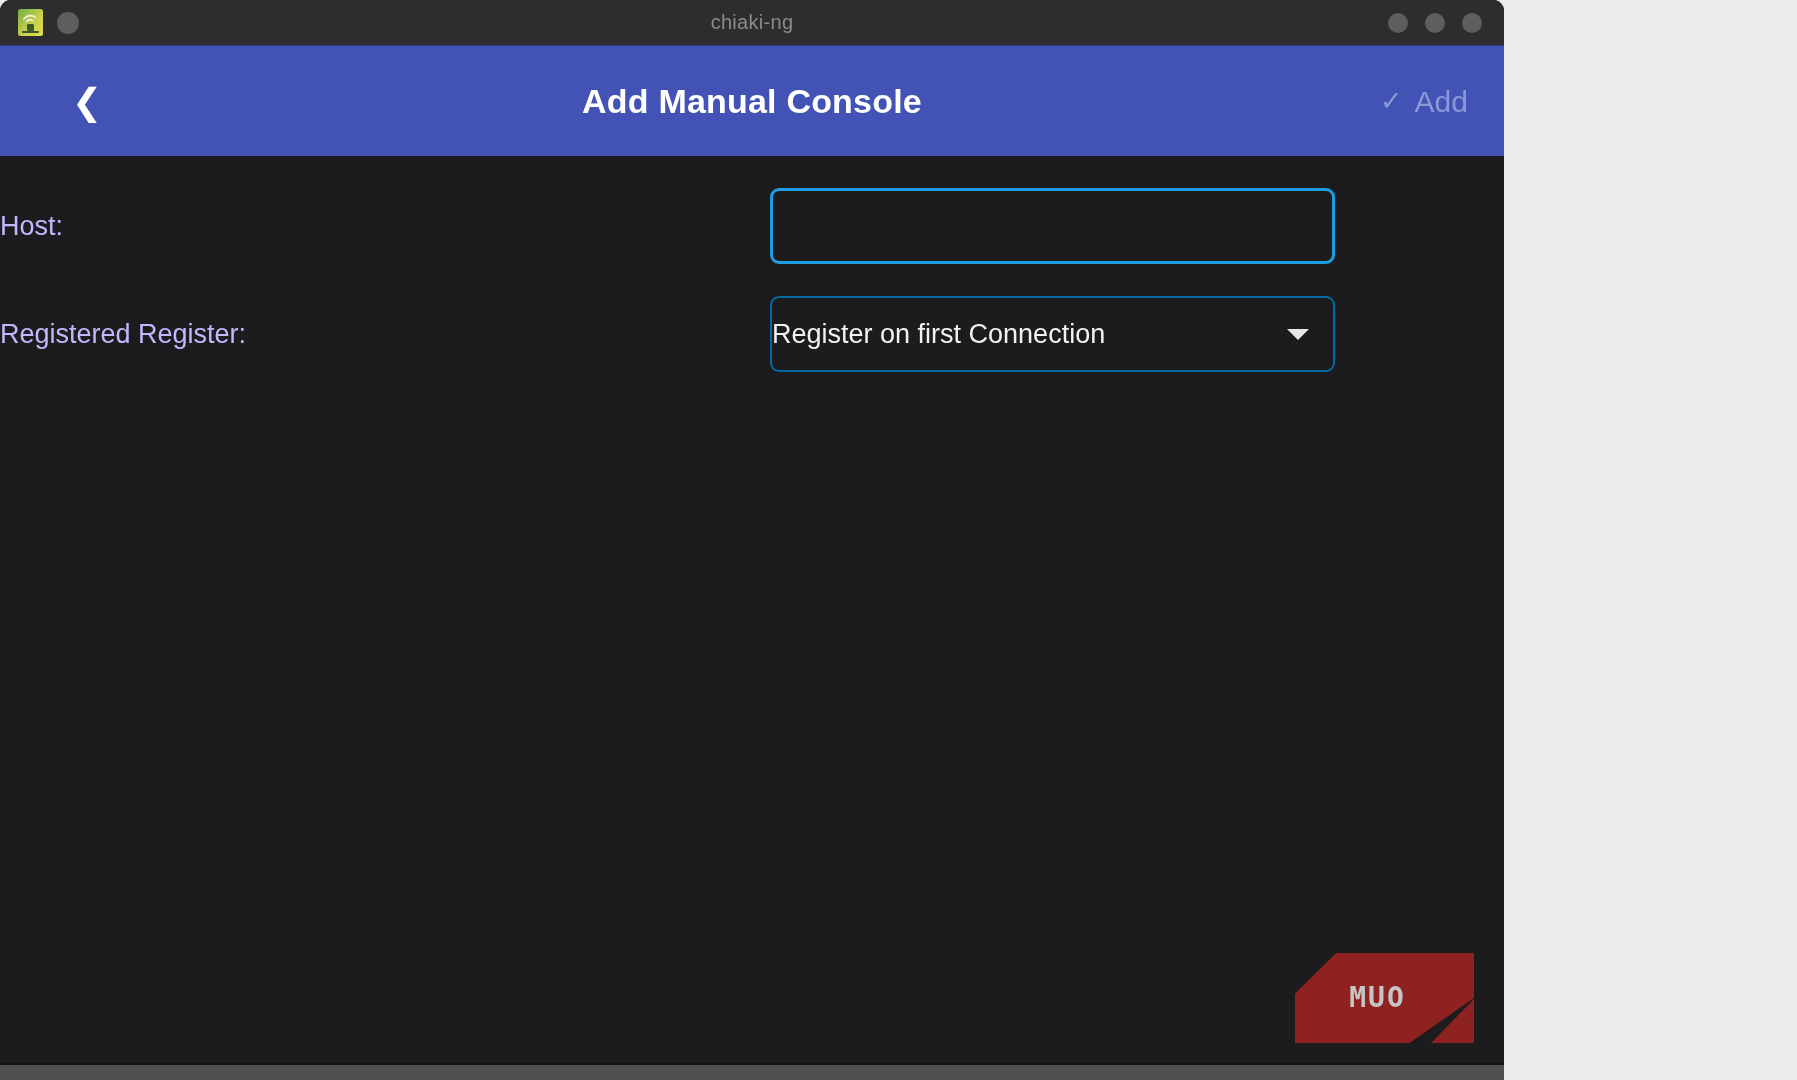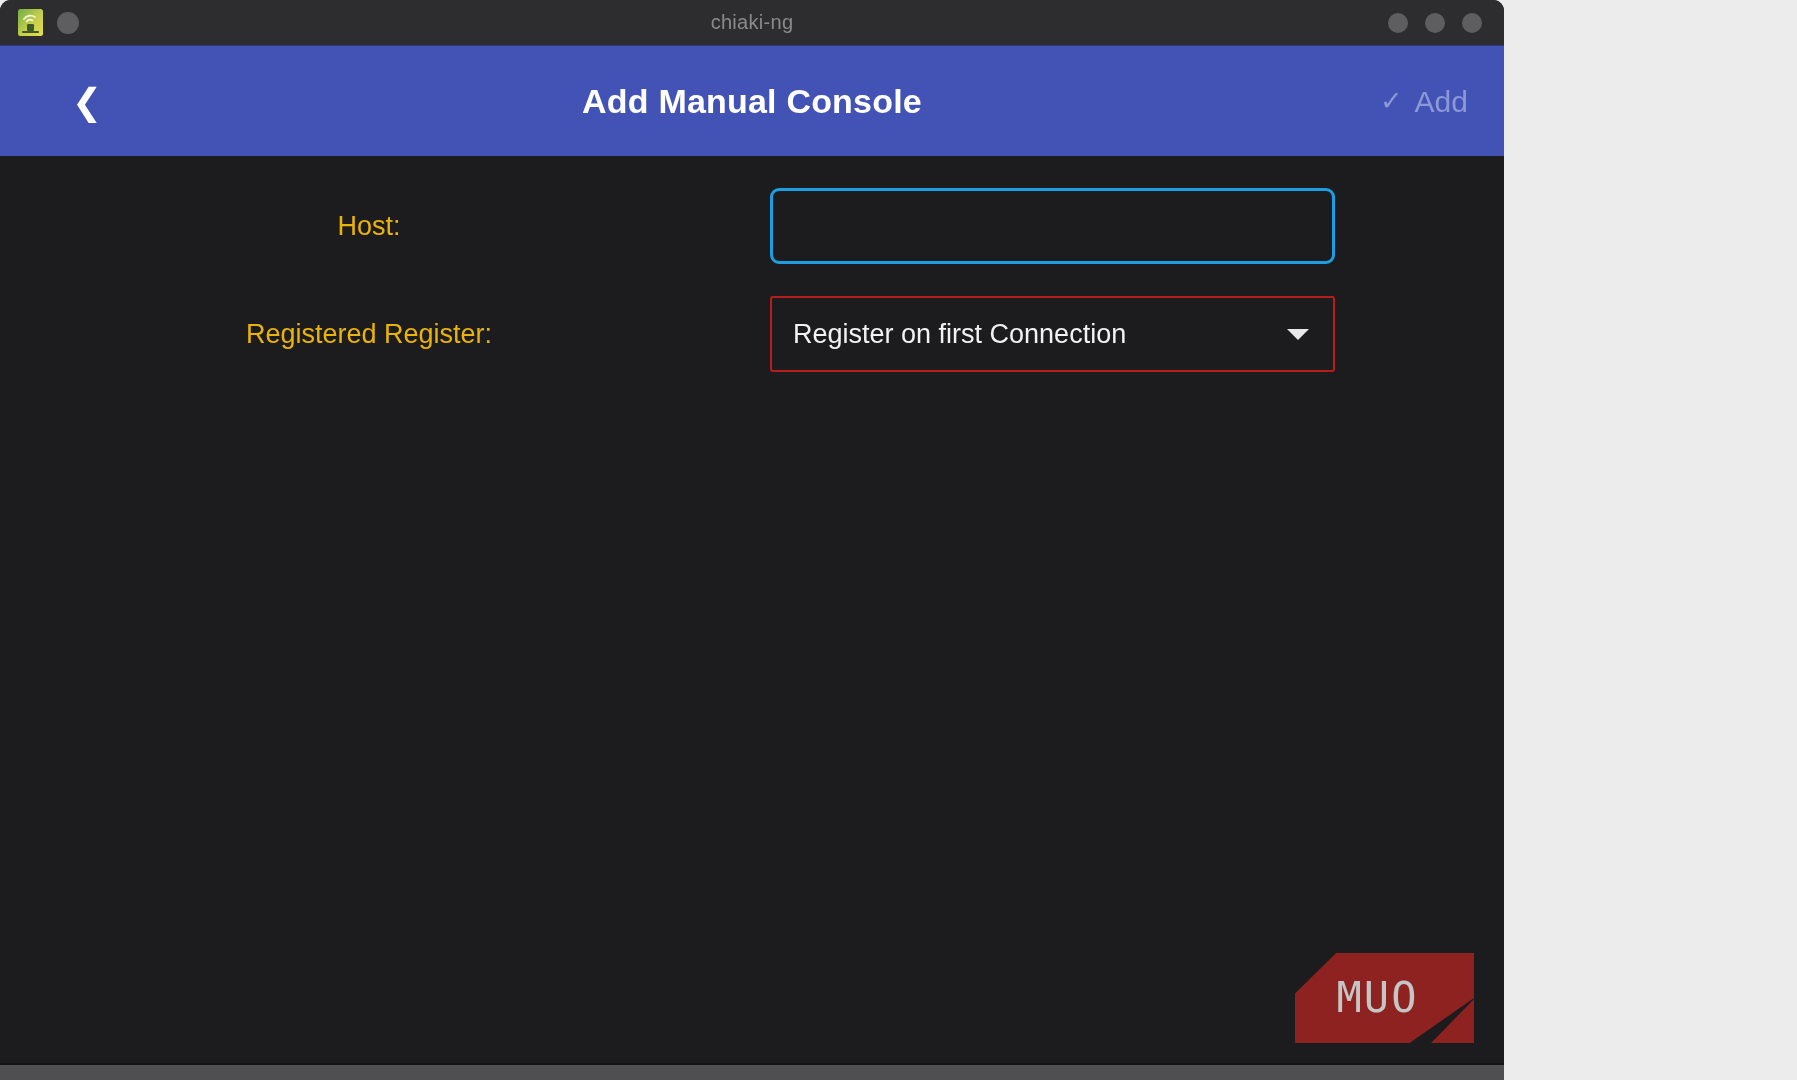--- a/index.html
+++ b/index.html
@@ -130,48 +130,47 @@
   }
   .form-row {
     display: flex;
     align-items: center;
     margin-top: 32px;
   }
   .form-row label {
     width: 770px;
     box-sizing: border-box;
     padding-right: 32px;
-    text-align: center;
-    color: #eab308;
+    text-align: left;
+    color: #c4b5fd;
     font-size: 27px;
   }
   .host-input {
     width: 565px;
     height: 76px;
     box-sizing: border-box;
     background: #1c1c1f;
     border: 3px solid #1d9ee2;
     border-radius: 9px;
     outline: none;
     color: #f2f2f2;
     font-size: 27px;
     padding: 0 20px;
     font-family: "Liberation Sans", sans-serif;
   }
   .combo {
     position: relative;
     width: 565px;
     height: 76px;
     box-sizing: border-box;
-    border: 2px solid #b91c1c;
-    border-radius: 3px;
-    background: #1c1c1f;
-    display: flex;
-    align-items: center;
-    padding-left: 21px;
+    border: 2px solid #0369a1;
+    border-radius: 9px;
+    background: #1c1c1f;
+    display: flex;
+    align-items: center;
     color: #f2f2f2;
     font-size: 27px;
     cursor: pointer;
   }
   .combo .caret {
     position: absolute;
     right: 24px;
     top: 50%;
     margin-top: -5px;
     width: 0; height: 0;
@@ -192,22 +191,22 @@
     position: absolute;
     inset: 0;
     background: #8e2220;
     clip-path: polygon(23% 0, 100% 0, 100% 50%, 64% 100%, 0 100%, 0 45%);
     display: flex;
     align-items: center;
     justify-content: center;
   }
   .muo-main span {
     font-family: "DejaVu Sans Mono", monospace;
-    font-weight: 400;
-    font-size: 42px;
+    font-weight: 700;
+    font-size: 28px;
     letter-spacing: 2px;
     color: #c5c5c5;
     padding-right: 14px;
     margin-top: -2px;
   }
   .muo-tri {
     position: absolute;
     right: 0; bottom: 0;
     width: 58px; height: 44px;
     background: #8e2220;

